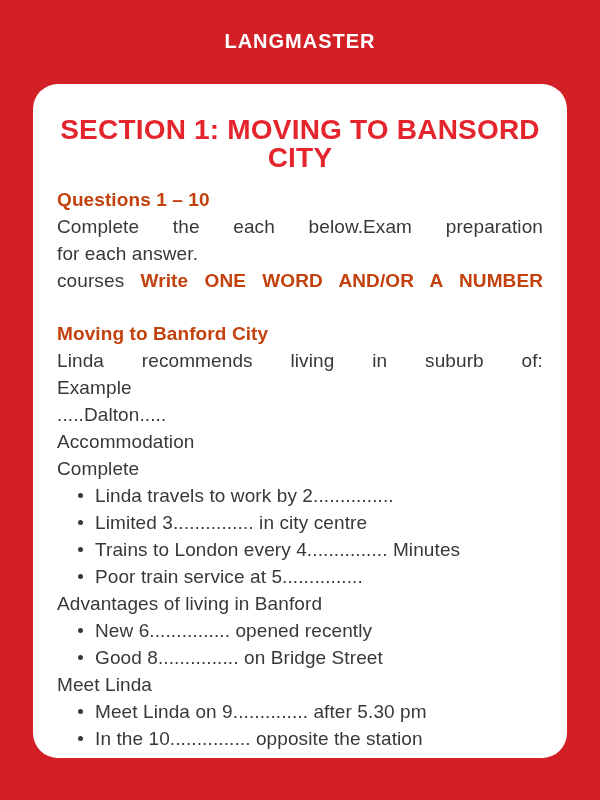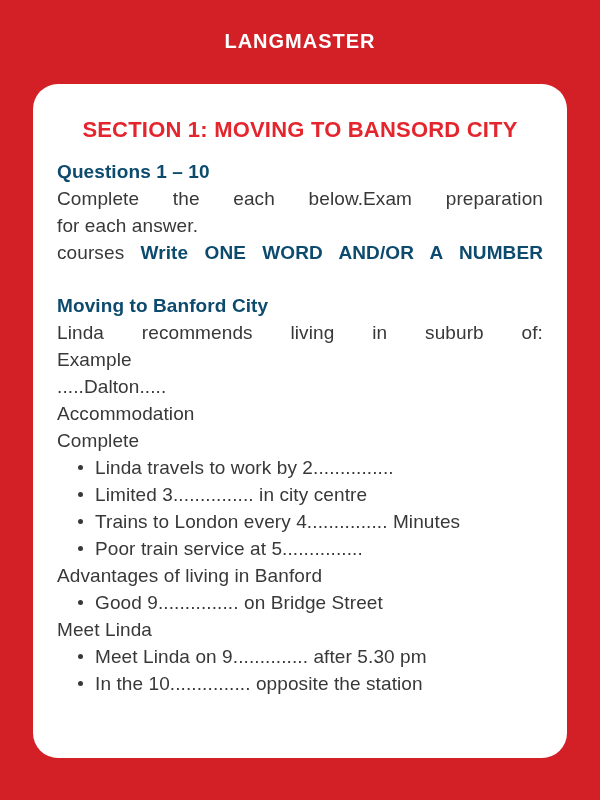--- a/index.html
+++ b/index.html
@@ -32,35 +32,35 @@
     top: 84px;
     bottom: 42px;
     background: #ffffff;
     border-radius: 25px;
     padding: 26px 24px 0 24px;
     box-sizing: border-box;
   }
   .section-title {
     text-align: center;
     color: #e4252d;
-    font-size: 22px;
+    font-size: 28px;
     font-weight: 800;
     letter-spacing: 0.2px;
     margin: 6px 0 14px 0;
     line-height: 28px;
   }
   .line {
     font-size: 19px;
     line-height: 27px;
     color: #383838;
     letter-spacing: 0.1px;
   }
   .bold {
     font-weight: 700;
-    color: #0c4a6e;
+    color: #c2410c;
   }
   .center {
     margin-top: 26px;
   }
   .fill {
     text-align: justify;
     text-align-last: justify;
   }
   ul.bullets {
     margin: 0;
@@ -106,21 +106,22 @@
       <div class="line">Accommodation</div>
       <div class="line">Complete</div>
       <ul class="bullets">
         <li class="line bullet-item">Linda travels to work by 2...............</li>
         <li class="line bullet-item">Limited 3............... in city centre</li>
         <li class="line bullet-item">Trains to London every 4............... Minutes</li>
         <li class="line bullet-item">Poor train service at 5...............</li>
       </ul>
       <div class="line">Advantages of living in Banford</div>
       <ul class="bullets">
-        <li class="line bullet-item">Good 9............... on Bridge Street</li>
+        <li class="line bullet-item">New 6............... opened recently</li>
+        <li class="line bullet-item">Good 8............... on Bridge Street</li>
       </ul>
       <div class="line">Meet Linda</div>
       <ul class="bullets">
         <li class="line bullet-item">Meet Linda on 9.............. after 5.30 pm</li>
         <li class="line bullet-item">In the 10............... opposite the station</li>
       </ul>
     </div>
 </div>
 
 </body></html>

